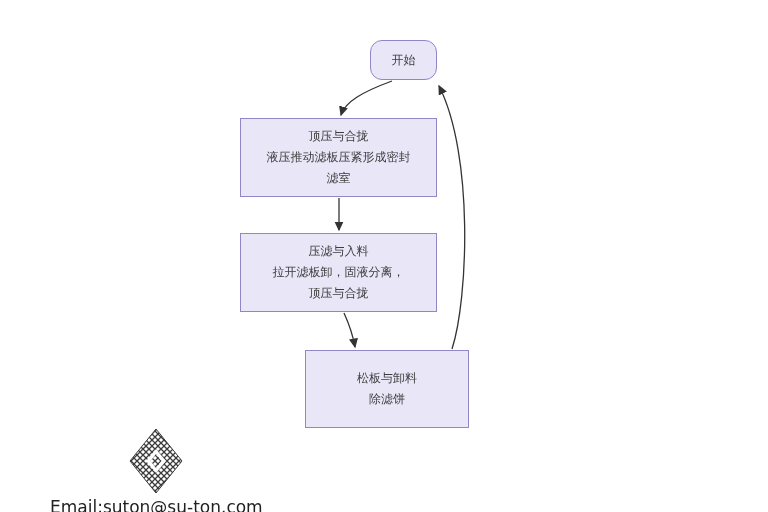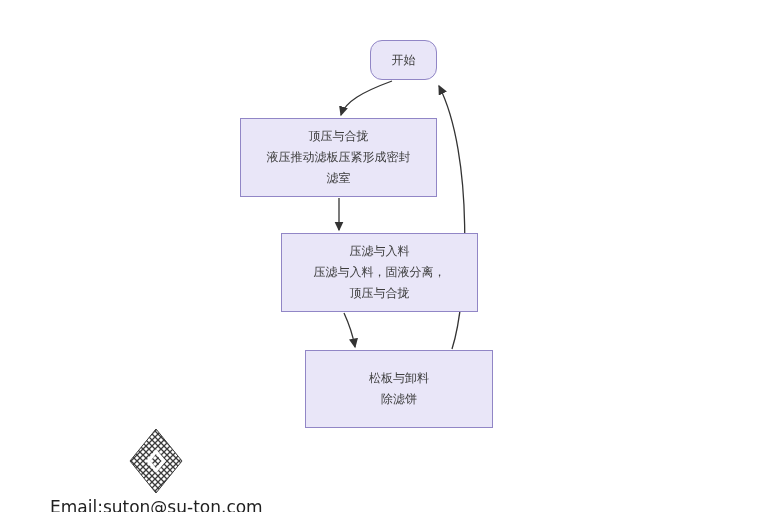--- a/index.html
+++ b/index.html
@@ -32,22 +32,22 @@
     display: flex;
     flex-direction: column;
     align-items: center;
     justify-content: center;
     text-align: center;
     z-index: 2;
   }
   .node span { display: block; white-space: nowrap; }
   .node-start    { left: 370px; top: 40px;  width: 67px;  height: 40px; border-radius: 12px; }
   .node-close    { left: 240px; top: 118px; width: 197px; height: 79px; }
-  .node-filter   { left: 240px; top: 233px; width: 197px; height: 79px; margin-left: 41px; }
-  .node-discharge{ left: 305px; top: 350px; width: 188px; height: 78px; }
+  .node-filter   { left: 240px; top: 233px; width: 197px; height: 79px; }
+  .node-discharge{ left: 305px; top: 350px; width: 164px; height: 78px; }
   .footer {
     position: absolute;
     left: 50px;
     top: 428px;
     display: flex;
     align-items: center;
     flex-direction: column;
   }
   .contact {
     color: #1f1f1f;
@@ -78,21 +78,21 @@
   </div>
 
   <div class="node node-close">
     <span>顶压与合拢</span>
     <span>液压推动滤板压紧形成密封</span>
     <span>滤室</span>
   </div>
 
   <div class="node node-filter">
     <span>压滤与入料</span>
-    <span>压滤与入料，固液分离，</span>
+    <span>拉开滤板卸，固液分离，</span>
     <span>顶压与合拢</span>
   </div>
 
   <div class="node node-discharge">
     <span>松板与卸料</span>
     <span>除滤饼</span>
   </div>
 
   <div class="footer">
     <svg width="56" height="66" viewBox="0 0 56 66" xmlns="http://www.w3.org/2000/svg">

